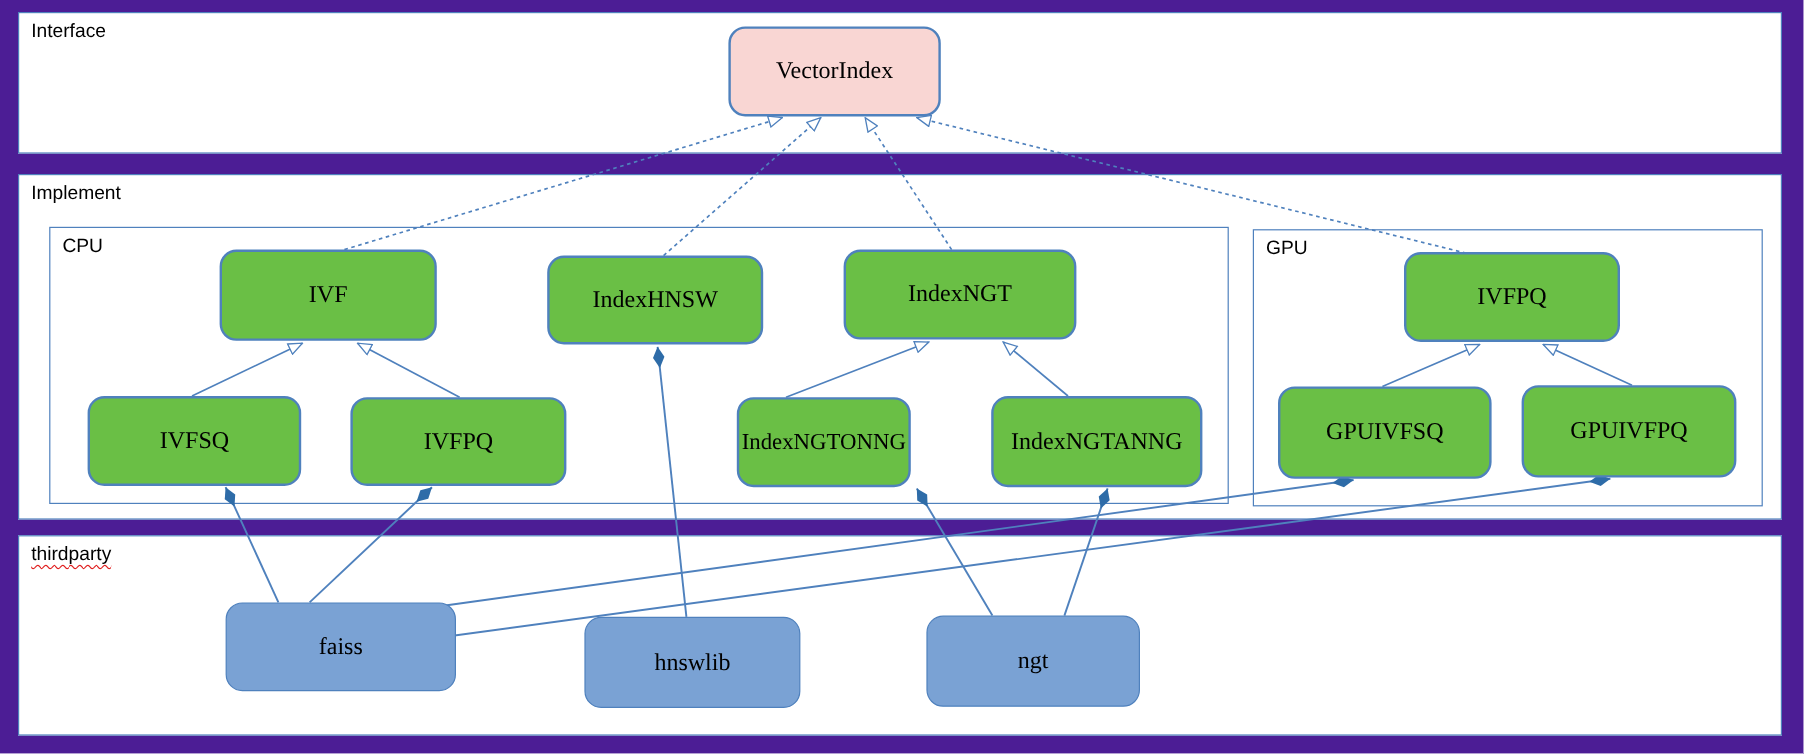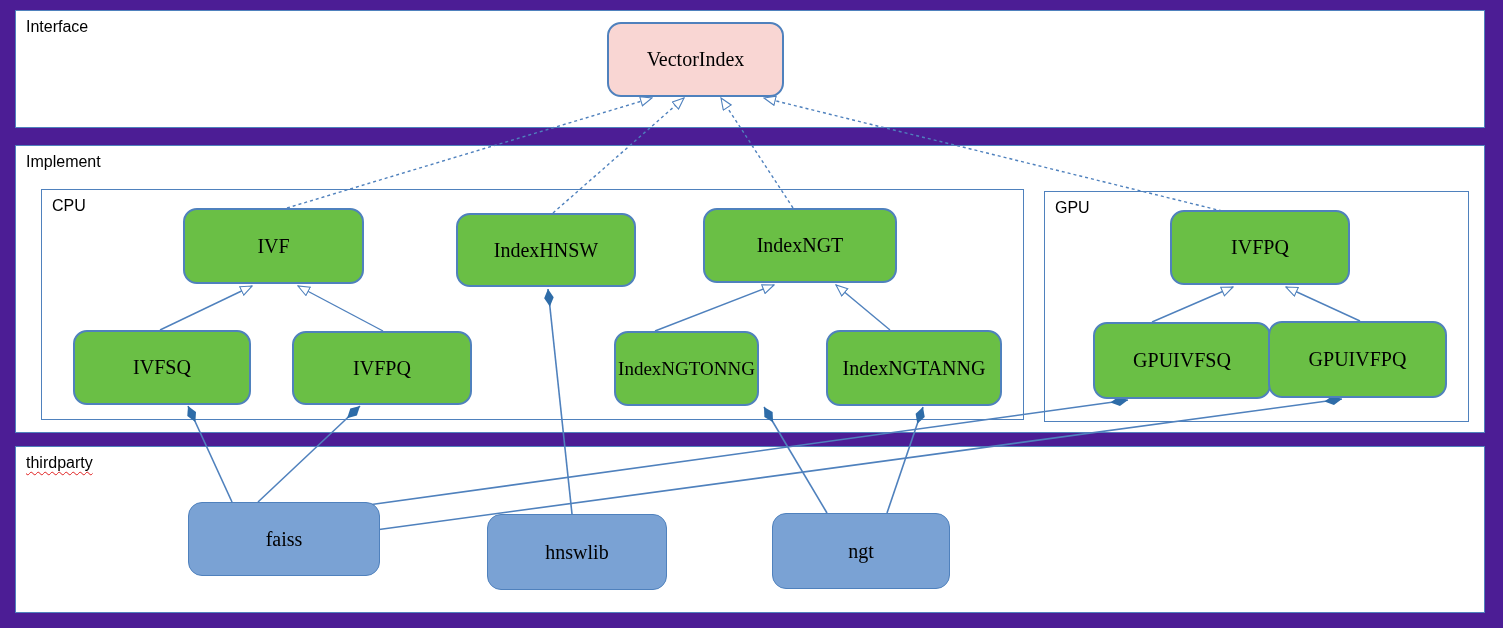--- a/index.html
+++ b/index.html
@@ -107,21 +107,21 @@
   <div class="node n-green" style="left:73px;top:330px;width:178px;height:75px;">IVFSQ</div>
 
   <div class="node n-green" style="left:292px;top:331px;width:180px;height:74px;">IVFPQ</div>
 
   <div class="node n-green" style="left:614px;top:331px;width:145px;height:75px;font-size:19px;">IndexNGTONNG</div>
 
   <div class="node n-green" style="left:826px;top:330px;width:176px;height:76px;font-size:20px;">IndexNGTANNG</div>
 
   <div class="node n-green" style="left:1170px;top:210px;width:180px;height:75px;">IVFPQ</div>
 
-  <div class="node n-green" style="left:1065px;top:322px;width:178px;height:77px;margin-left:28px;">GPUIVFSQ</div>
+  <div class="node n-green" style="left:1065px;top:322px;width:178px;height:77px;">GPUIVFSQ</div>
 
   <div class="node n-green" style="left:1268px;top:321px;width:179px;height:77px;">GPUIVFPQ</div>
 
   <div class="node n-blue" style="left:188px;top:502px;width:192px;height:74px;">faiss</div>
 
   <div class="node n-blue" style="left:487px;top:514px;width:180px;height:76px;">hnswlib</div>
 
   <div class="node n-blue" style="left:772px;top:513px;width:178px;height:76px;">ngt</div>
 
 </div>

